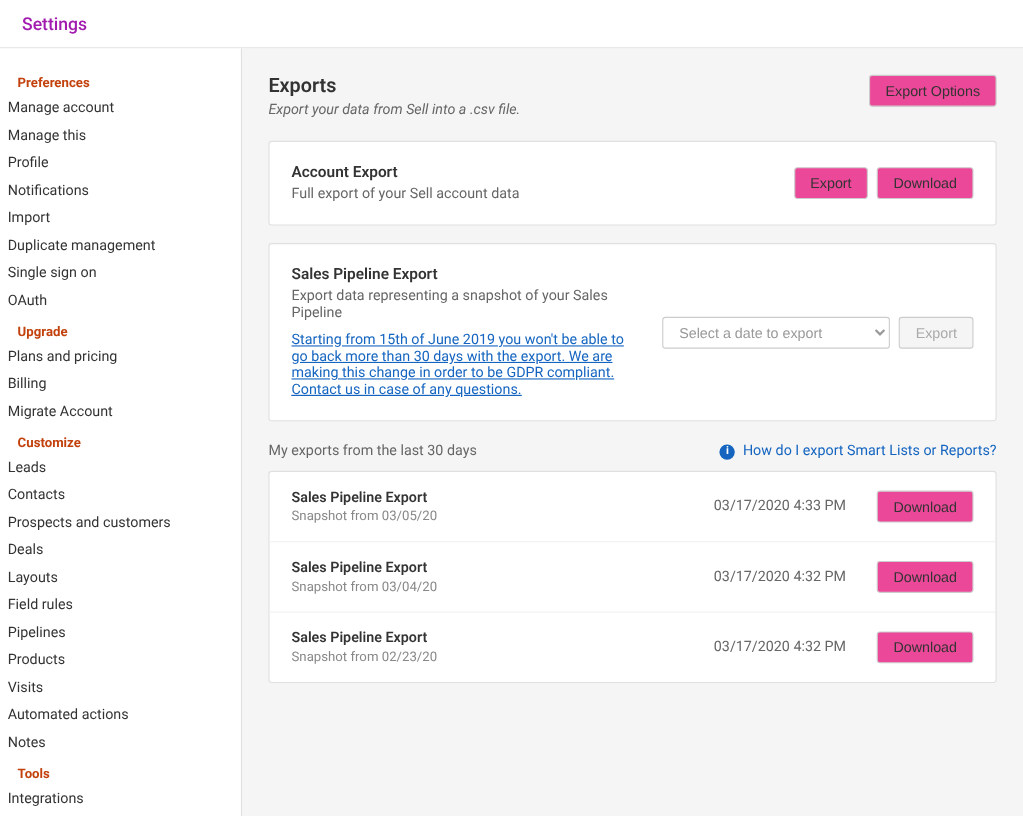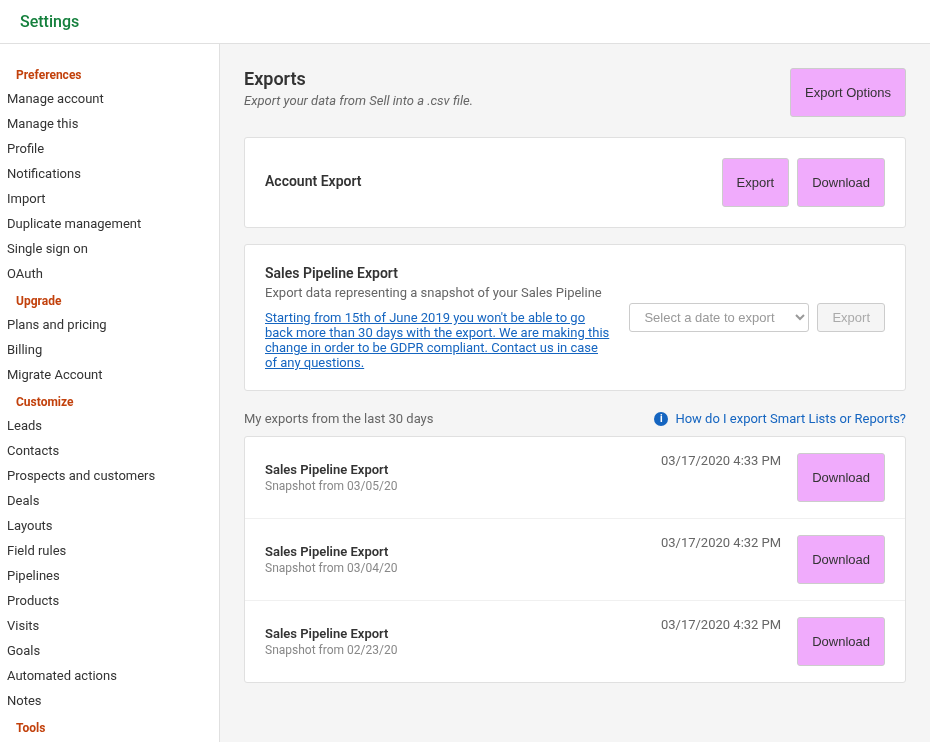--- a/index.html
+++ b/index.html
@@ -4,21 +4,21 @@
   <style>
     * { box-sizing: border-box; margin: 0; padding: 0; }
     body { font-family: -apple-system, BlinkMacSystemFont, 'Segoe UI', Roboto, sans-serif; font-size: 13px; color: #333; background: #f5f5f5; }
     
     .page-header {
       background: #fff;
       padding: 12px 20px;
       border-bottom: 1px solid #e0e0e0;
       font-size: 16px;
       font-weight: 500;
-      color: #15803d;
+      color: #a21caf;
     }
 
     .layout {
       display: flex;
       min-height: calc(742px - 40px);
     }
 
     .sidebar {
       width: 220px;
       background: #fff;
@@ -65,24 +65,24 @@
       margin-bottom: 4px;
     }
 
     .exports-subtitle {
       font-size: 13px;
       color: #666;
       font-style: italic;
     }
 
     .btn {
-      padding: 16px 14px;
+      padding: 6px 14px;
       font-size: 13px;
       border: 1px solid #ccc;
-      background: #f0abfc;
+      background: #ec4899;
       color: #333;
       cursor: pointer;
       border-radius: 3px;
     }
 
     .card {
       background: #fff;
       border: 1px solid #e0e0e0;
       border-radius: 3px;
       margin-bottom: 16px;
@@ -131,21 +131,21 @@
       text-decoration: underline;
     }
 
     .date-select {
       padding: 5px 10px;
       font-size: 13px;
       border: 1px solid #ccc;
       border-radius: 3px;
       color: #999;
       background: #fff;
-      width: 180px;
+      width: 207px;
     }
 
     .btn-disabled {
       padding: 6px 14px;
       font-size: 13px;
       border: 1px solid #ccc;
       background: #f5f5f5;
       color: #aaa;
       cursor: default;
       border-radius: 3px;
@@ -194,21 +194,22 @@
       margin-bottom: 2px;
     }
 
     .export-row-snapshot {
       font-size: 12px;
       color: #888;
     }
 
     .export-row-right {
       display: flex;
-      gap: 16px;
+      align-items: center;
+      gap: 28px;
     }
 
     .export-timestamp {
       font-size: 13px;
       color: #666;
     }
 
     .info-icon {
       display: inline-block;
       width: 14px;
@@ -257,21 +258,20 @@
       <div class="sidebar-section-title">Customize</div>
       <a class="sidebar-item">Leads</a>
       <a class="sidebar-item">Contacts</a>
       <a class="sidebar-item">Prospects and customers</a>
       <a class="sidebar-item">Deals</a>
       <a class="sidebar-item">Layouts</a>
       <a class="sidebar-item">Field rules</a>
       <a class="sidebar-item">Pipelines</a>
       <a class="sidebar-item">Products</a>
       <a class="sidebar-item">Visits</a>
-      <a class="sidebar-item">Goals</a>
       <a class="sidebar-item">Automated actions</a>
       <a class="sidebar-item">Notes</a>
     </div>
 
     <div>
       <div class="sidebar-section-title">Tools</div>
       <a class="sidebar-item">Integrations</a>
 
     </div>
   </nav>
@@ -283,20 +283,21 @@
         <div class="exports-subtitle">Export your data from Sell into a .csv file.</div>
       </div>
       <button class="btn">Export Options</button>
     </div>
 
     <div class="card">
       <div class="card-body">
         <div class="card-inner">
           <div>
             <div class="card-title">Account Export</div>
+            <div class="card-desc">Full export of your Sell account data</div>
           </div>
           <div class="card-actions">
             <button class="btn">Export</button>
             <button class="btn">Download</button>
           </div>
         </div>
       </div>
     </div>
 
     <div class="card">

